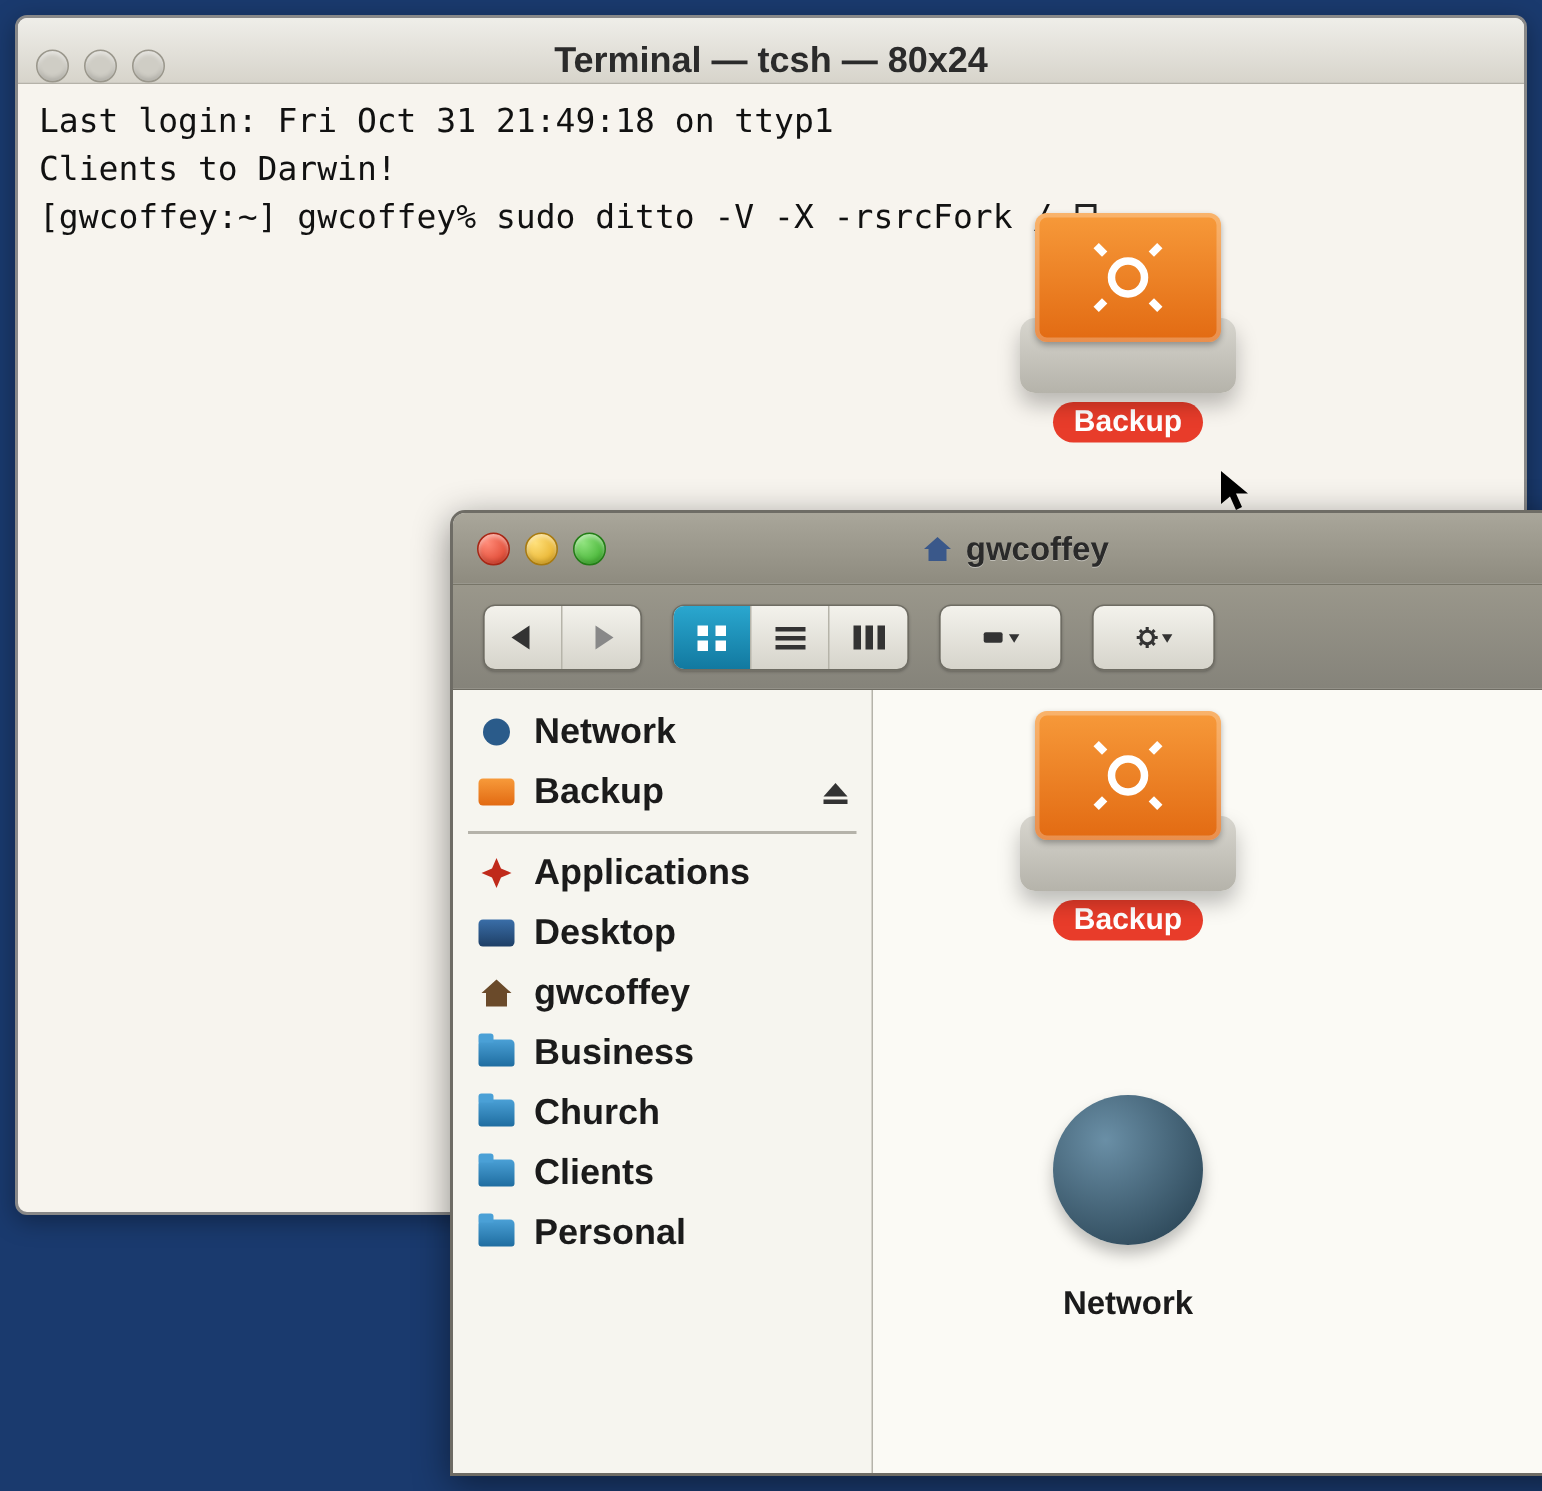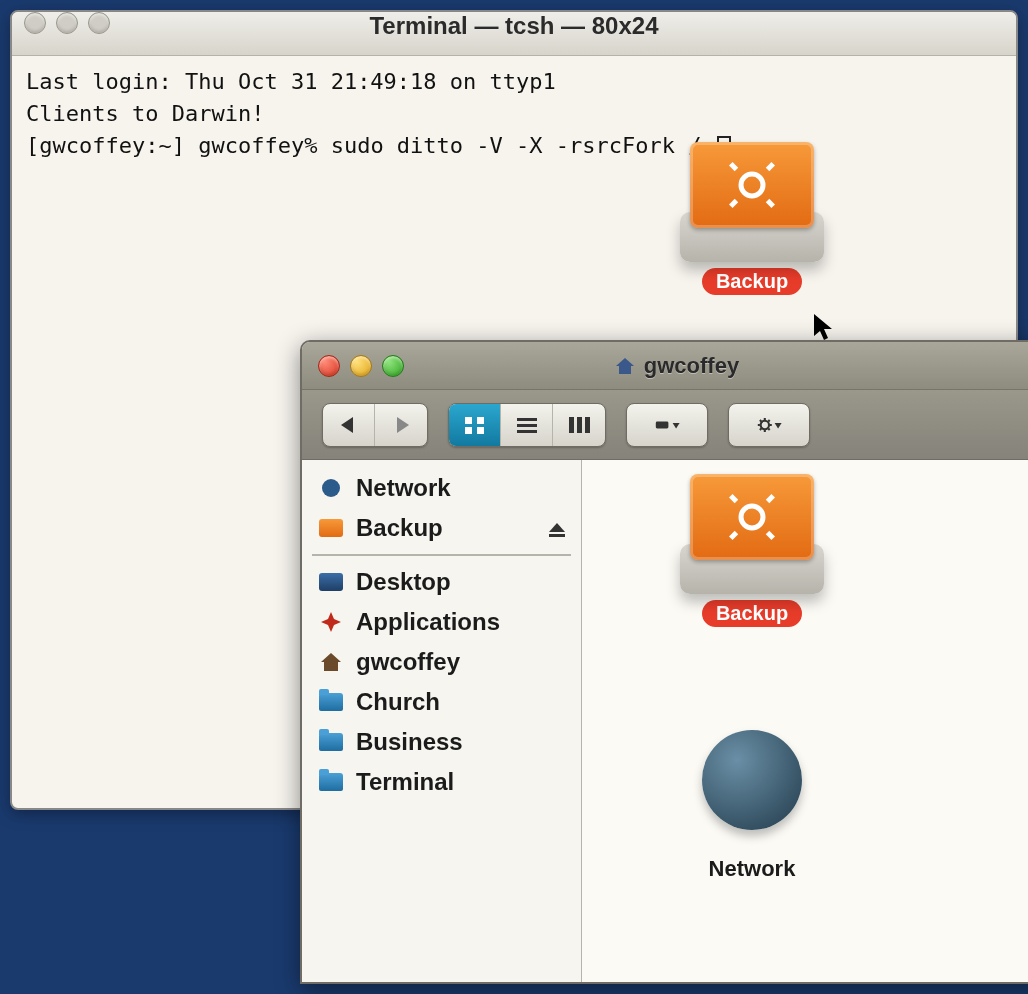--- a/index.html
+++ b/index.html
@@ -24,21 +24,21 @@
     border: 2px solid #888;
     border-radius: 8px;
     box-shadow: 0 4px 16px rgba(0,0,0,.35);
     overflow: hidden;
   }
   .titlebar {
     height: 44px;
     background: linear-gradient(#efeee9, #d7d4cb);
     border-bottom: 1px solid #b5b2a9;
     display: flex;
-    align-items: flex-start;
+    align-items: flex-end;
     padding: 0 12px;
     position: relative;
   }
   .traffic-lights {
     display: flex;
     gap: 10px;
   }
   .traffic-light {
     width: 22px;
     height: 22px;
@@ -294,21 +294,21 @@
 
 <div class="terminal-window">
   <div class="titlebar">
     <div class="traffic-lights">
       <div class="traffic-light"></div>
       <div class="traffic-light"></div>
       <div class="traffic-light"></div>
     </div>
     <div class="window-title">Terminal — tcsh — 80x24</div>
   </div>
-  <div class="terminal-body"><span>Last login: Thu Oct 31 21:49:18 on ttyp1</span>
+  <div class="terminal-body"><span>Last login: Fri Oct 31 21:49:18 on ttyp1</span>
 <span>Clients to Darwin!</span>
 <span>[gwcoffey:~] gwcoffey% </span><span>sudo ditto -V -X -rsrcFork / </span><span class="cursor-box"></span>
   </div>
 
   <div class="desktop-drive">
     <div class="drive-icon">
       <div class="drive-base"></div>
       <div class="drive-top">
         <svg class="fw-glyph" viewBox="0 0 70 60">
           <circle cx="35" cy="30" r="11" fill="none" stroke="#fff" stroke-width="5"></circle>
@@ -433,58 +433,64 @@
           <svg viewBox="0 0 20 20">
               <polygon points="10,3 18,12 2,12" fill="#333"></polygon>
               <rect x="2" y="14" width="16" height="3" fill="#333"></rect>
             </svg>
         </span>
       </div>
 
       <hr class="side-divider">
 
       <div class="side-item">
-        <span class="icon-slot">
-            <span class="ic-desktop"></span>
-          </span>
-        <span>Desktop</span>
-      </div>
-      <div class="side-item">
         <span class="icon-slot ic-app">
           <svg viewBox="0 0 24 24" width="24" height="24">
               <path d="M12 2 L15 9 L22 12 L15 15 L12 22 L9 15 L2 12 L9 9 Z" fill="#c02a1a"></path>
             </svg>
         </span>
         <span>Applications</span>
       </div>
       <div class="side-item">
+        <span class="icon-slot">
+            <span class="ic-desktop"></span>
+          </span>
+        <span>Desktop</span>
+      </div>
+      <div class="side-item">
         <span class="icon-slot ic-home">
           <svg viewBox="0 0 24 24" width="24" height="24">
               <polygon points="12,3 22,12 19,12 19,21 5,21 5,12 2,12" fill="#6a4a2a"></polygon>
             </svg>
         </span>
         <span>gwcoffey</span>
       </div>
       <div class="side-item">
         <span class="icon-slot">
             <span class="ic-folder"></span>
           </span>
-        <span>Church</span>
+        <span>Business</span>
       </div>
       <div class="side-item">
         <span class="icon-slot">
             <span class="ic-folder"></span>
           </span>
-        <span>Business</span>
+        <span>Church</span>
       </div>
       <div class="side-item">
         <span class="icon-slot">
             <span class="ic-folder"></span>
           </span>
-        <span>Terminal</span>
+        <span>Clients</span>
+      </div>
+      <div class="side-item">
+        <span class="icon-slot">
+            <span class="ic-folder"></span>
+          </span>
+        <span>Personal</span>
       </div>
     </div>
 
     <div class="finder-content">
       <div class="content-item drive">
         <div class="drive-icon">
           <div class="drive-base"></div>
           <div class="drive-top">
             <svg class="fw-glyph" viewBox="0 0 70 60">
               <circle cx="35" cy="30" r="11" fill="none" stroke="#fff" stroke-width="5"></circle>

